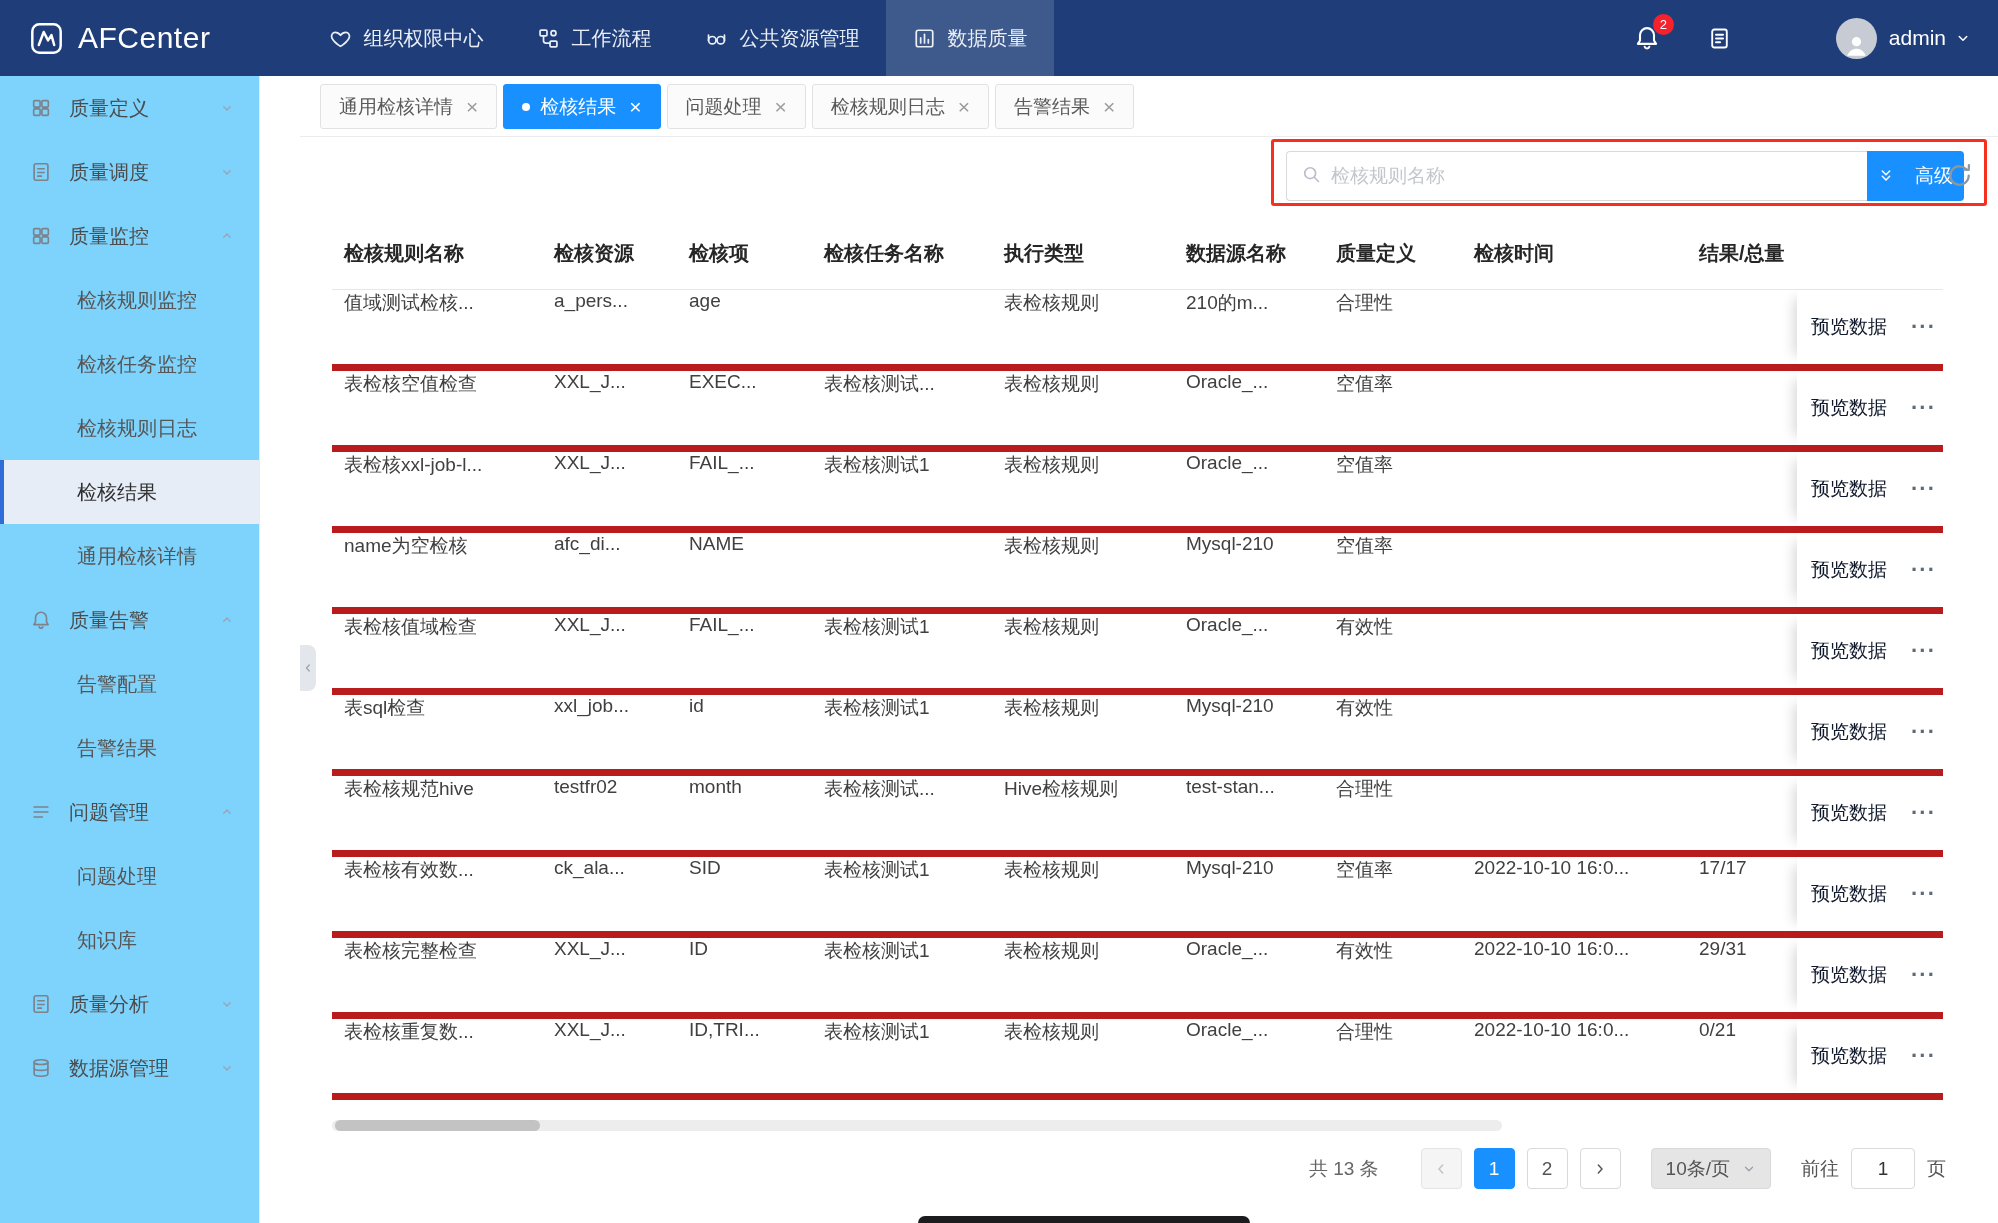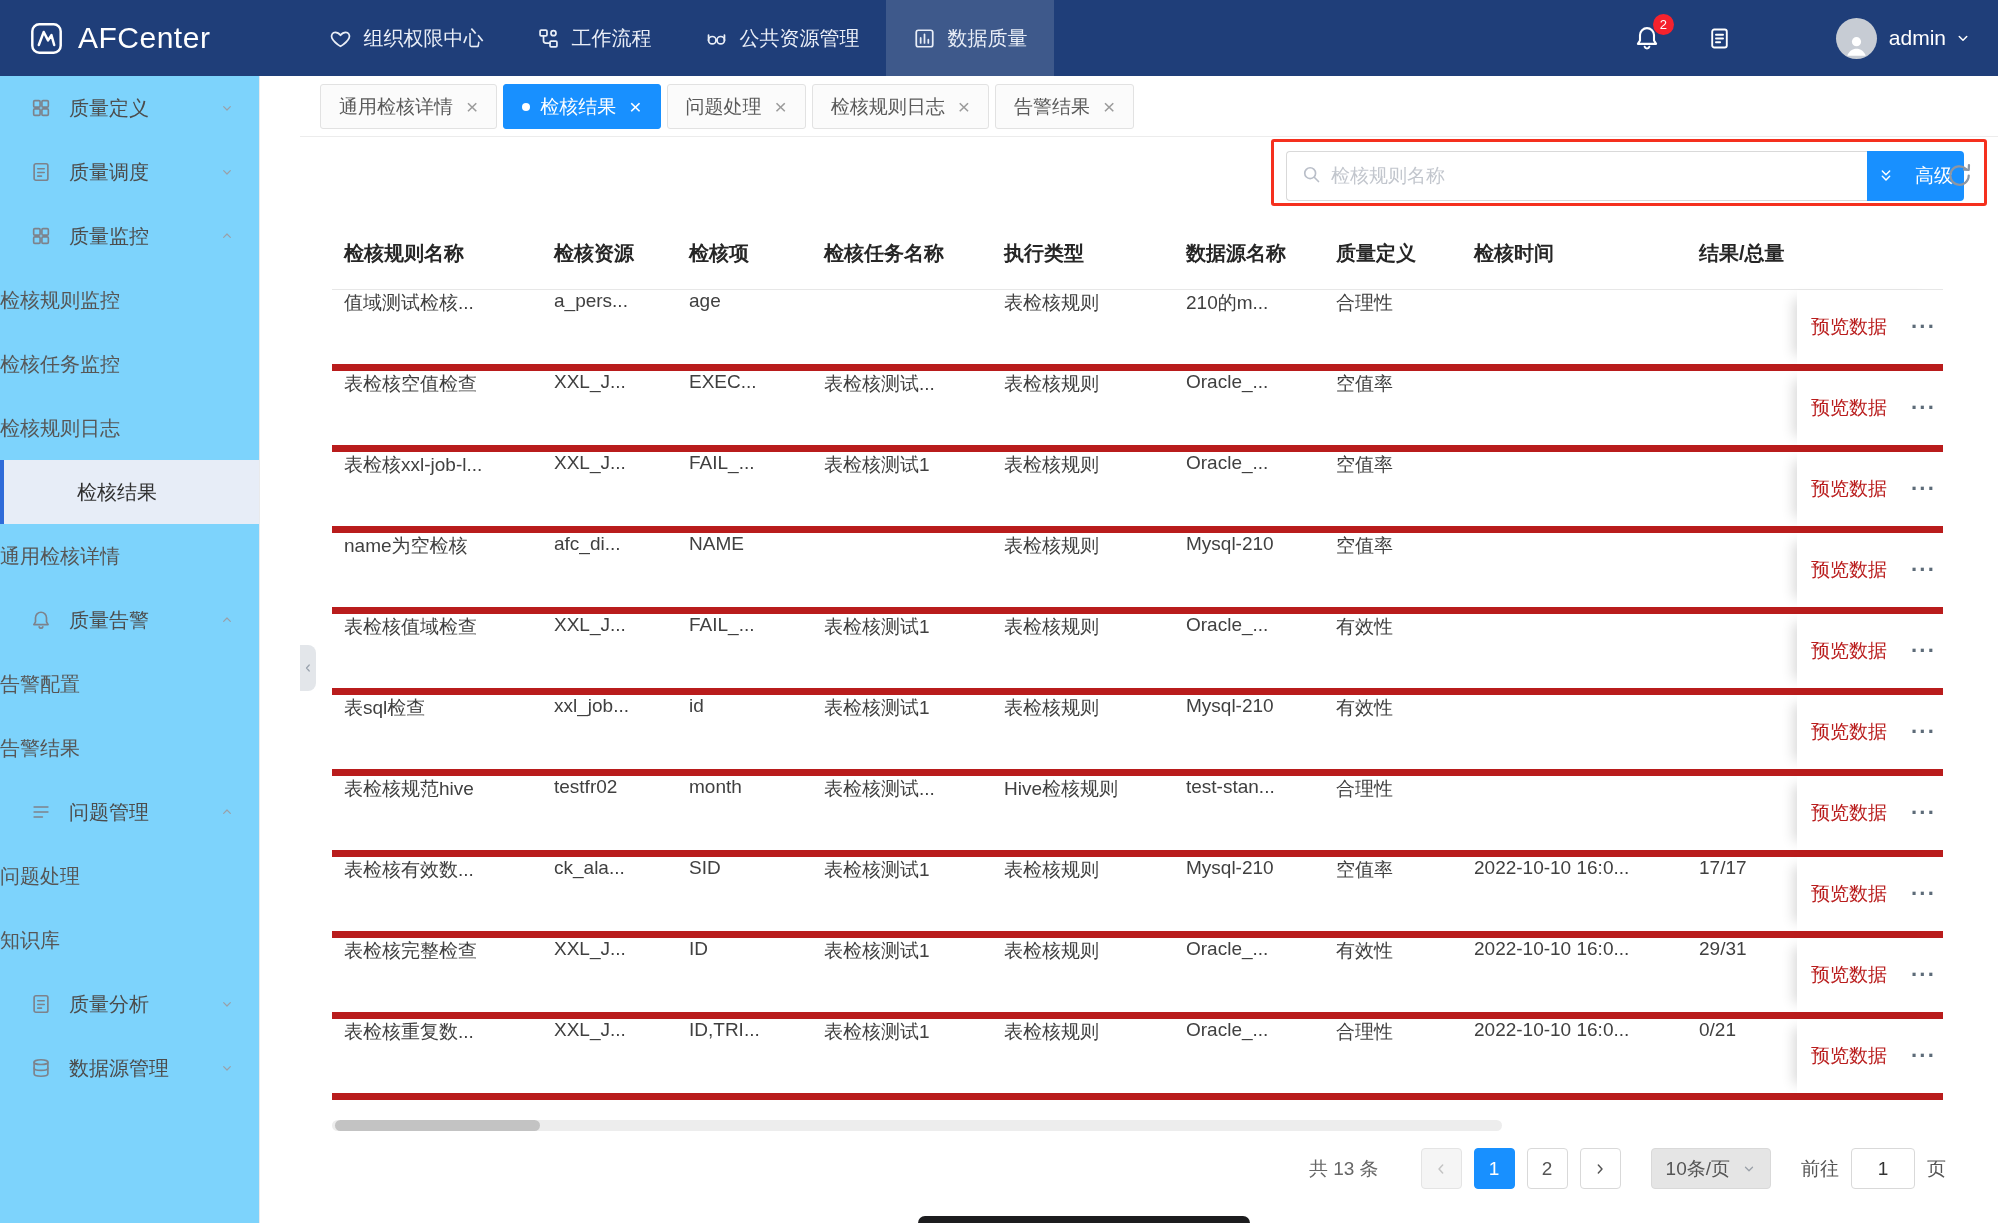--- a/index.html
+++ b/index.html
@@ -30,21 +30,21 @@
 
 
 .sidebar{position:absolute;top:76px;left:0;width:260px;height:1147px;background:#7dd3fc;border-right:1px solid #e9eaec;overflow:hidden;z-index:20}
 .side-group{height:64px;display:flex;align-items:center;padding:0 24px 0 30px;font-size:20px;color:#4c4c4c;cursor:pointer}
 .s-ic{width:24px;height:24px;margin-right:15px;color:#7d828b;display:flex;align-items:center}
 .s-ic svg{width:22px;height:22px}
 .s-label{flex:1}
 .s-chev{color:#9aa0a8;display:flex}
 .s-chev svg{width:16px;height:16px}
 .s-chev.open{transform:rotate(180deg)}
-.side-child{height:64px;display:flex;align-items:center;font-size:20px;color:#565656;cursor:pointer}
+.side-child{height:64px;display:flex;align-items:center;padding-left:77px;font-size:20px;color:#565656;cursor:pointer}
 .side-child.active{background:#e7edf7;border-left:4px solid #2f6bd9;padding-left:73px;color:#2f2f2f}
 .collapse-handle{position:absolute;left:300px;top:645px;width:16px;height:46px;background:#e3e6ea;border-radius:0 8px 8px 0;display:flex;align-items:center;justify-content:center;color:#98a1ac;cursor:pointer;z-index:25}
 .collapse-handle svg{width:12px;height:12px}
 
 
 .main{position:absolute;left:300px;top:76px;width:1698px;height:1147px;background:#fff}
 .tabbar{position:absolute;left:0;top:0;width:100%;height:61px;padding:8px 0 0 20px;display:flex;gap:6px;border-bottom:1px solid #ececec}
 .tab{height:45px;display:flex;align-items:center;padding:0 18px;background:#fbfbfb;border:1px solid #e2e2e2;border-radius:3px;font-size:19px;color:#5a5a5a;cursor:pointer}
 .tab .dot{width:8px;height:8px;border-radius:50%;background:#fff;margin-right:10px}
 .tab .x{margin-left:13px;font-size:21px;color:#9b9b9b;line-height:1}
@@ -63,21 +63,21 @@
 .refresh{position:absolute;left:1646px;top:86px;color:#8d96a3;cursor:pointer;z-index:5;display:flex}
 .refresh svg{width:27px;height:27px}
 
 
 .table{position:absolute;left:32px;top:141px;width:1611px}
 .thead{display:flex;align-items:center;height:73px;border-bottom:1px solid #e7e7e7;font-weight:bold;font-size:20px;color:#262626;position:relative;background:#fff}
 .trow{display:flex;align-items:flex-start;height:81px;border-bottom:7px solid #b91c1c;font-size:19px;color:#404040;position:relative;background:#fff}
 .cell{padding:0 12px;white-space:nowrap;overflow:hidden;flex-shrink:0}
 .c0{width:210px}.c1{width:135px}.c2{width:135px}.c3{width:180px}.c4{width:182px}.c5{width:150px}.c6{width:138px}.c7{width:225px}.c8{width:100px}
 .action-cell{position:absolute;right:0;top:0;height:100%;width:146px;background:#fff;display:flex;align-items:center;padding-left:14px;box-shadow:-12px 0 12px -9px rgba(0,0,0,.16);z-index:2}
-.link{color:#b91c1c;cursor:pointer}
+.link{color:#0f172a;cursor:pointer}
 .more{margin-left:24px;color:#5d6b78;font-weight:bold;font-size:22px;letter-spacing:1px;cursor:pointer}
 
 
 .hscroll{position:absolute;left:32px;top:1044px;width:1170px;height:11px;background:#ededed;border-radius:6px;cursor:pointer}
 .hthumb{position:absolute;left:3px;top:0;width:205px;height:11px;background:#c3c3c3;border-radius:6px;cursor:grab}
 
 
 .pagination{position:absolute;right:52px;top:1072px;height:41px;display:flex;align-items:center;font-size:19px;color:#666}
 .total{margin-right:30px}
 .pg-btn{min-width:41px;height:41px;border:1px solid #d9d9d9;border-radius:4px;background:#fff;color:#555;display:flex;align-items:center;justify-content:center;cursor:pointer;margin-left:12px}

